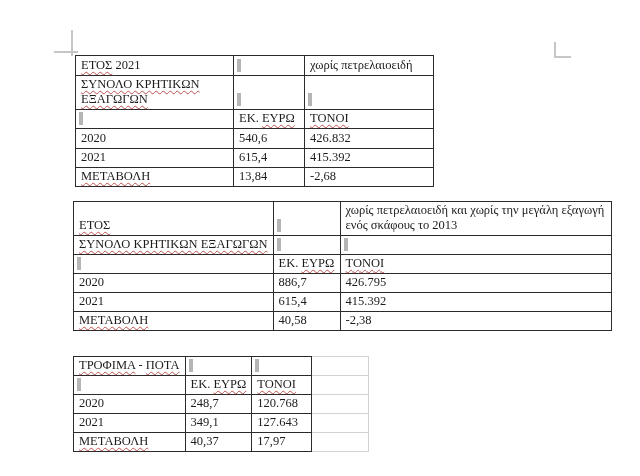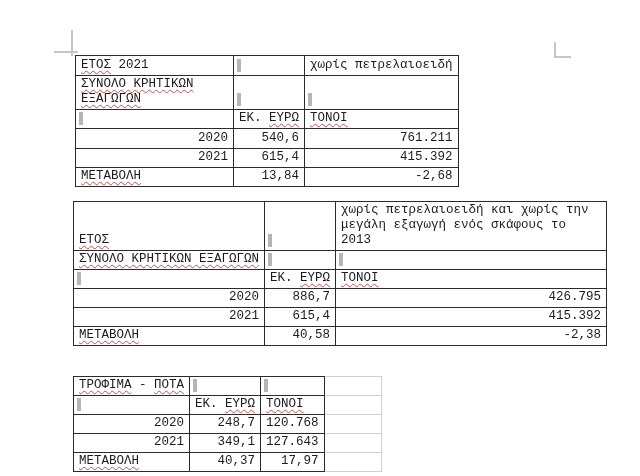--- a/index.html
+++ b/index.html
@@ -5,47 +5,47 @@
   :root{
     --sp:#c0504d;
     --border:#2b2b2b;
     --marker:#b5b5b5;
     --grid:#d2d2d2;
     --ink:#1c1c1c;
   }
   html,body{margin:0;padding:0;}
   .page{
     position:relative;width:640px;height:476px;background:#ffffff;
-    font-family:Liberation Mono, monospace;color:var(--ink);overflow:hidden;
+    font-family:Liberation Serif, serif;color:var(--ink);overflow:hidden;
   }
   
   .cm{position:absolute;background:#c6c6c6;}
   .cm-tl-v{left:71px;top:30px;width:2px;height:26px;}
   .cm-tl-h{left:54px;top:51px;width:24px;height:2px;}
   .cm-tr-v{left:554px;top:42px;width:2px;height:16px;}
   .cm-tr-h{left:554px;top:56px;width:17px;height:2px;}
   
   table.tbl{
     position:absolute;border-collapse:collapse;table-layout:fixed;
     font-size:12.5px;line-height:15px;color:var(--ink);
   }
   .tbl td{
     border:1.5px solid var(--border);
     padding:1px 5px 2px 5px;
     vertical-align:bottom;
     overflow:hidden;
     white-space:nowrap;
   }
   .tbl td.wrap{white-space:normal;}
-  .tbl td.num{text-align:right;}
+  .tbl td.num{text-align:left;}
   .tbl td.mark{padding-left:3px;}
   .tbl td.ghost{border:1px solid var(--grid);}
   .t1{left:75px;top:55px;}
   .t2{left:73px;top:201px;}
-  .t3{left:73px;top:376px;border-radius:19px;}
+  .t3{left:73px;top:356px;border-radius:19px;}
   .sp{
     text-decoration-line:underline;
     text-decoration-style:wavy;
     text-decoration-color:var(--sp);
     text-decoration-thickness:1px;
     text-underline-offset:2px;
   }
   .cellbar{
     display:inline-block;width:4px;height:13px;
     background:var(--marker);vertical-align:text-bottom;
@@ -79,21 +79,21 @@
       <td class="mark"><span class="cellbar"></span></td>
     </tr>
     <tr style="height:17px">
       <td class="mark"><span class="cellbar"></span></td>
       <td><span>ΕΚ.</span> <span class="sp">ΕΥΡΩ</span></td>
       <td><span class="sp">ΤΟΝΟΙ</span></td>
     </tr>
     <tr style="height:20px">
       <td class="num"><span>2020</span></td>
       <td class="num"><span>540,6</span></td>
-      <td class="num"><span>761.211</span></td>
+      <td class="num"><span>426.832</span></td>
     </tr>
     <tr style="height:19px">
       <td class="num"><span>2021</span></td>
       <td class="num"><span>615,4</span></td>
       <td class="num"><span>415.392</span></td>
     </tr>
     <tr style="height:18px">
       <td><span class="sp">ΜΕΤΑΒΟΛΗ</span></td>
       <td class="num"><span>13,84</span></td>
       <td class="num"><span>-2,68</span></td>

